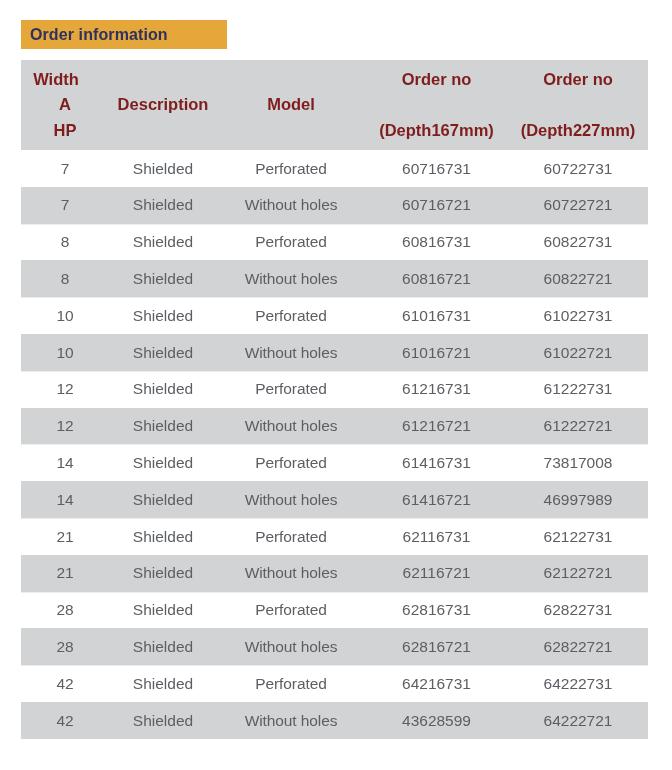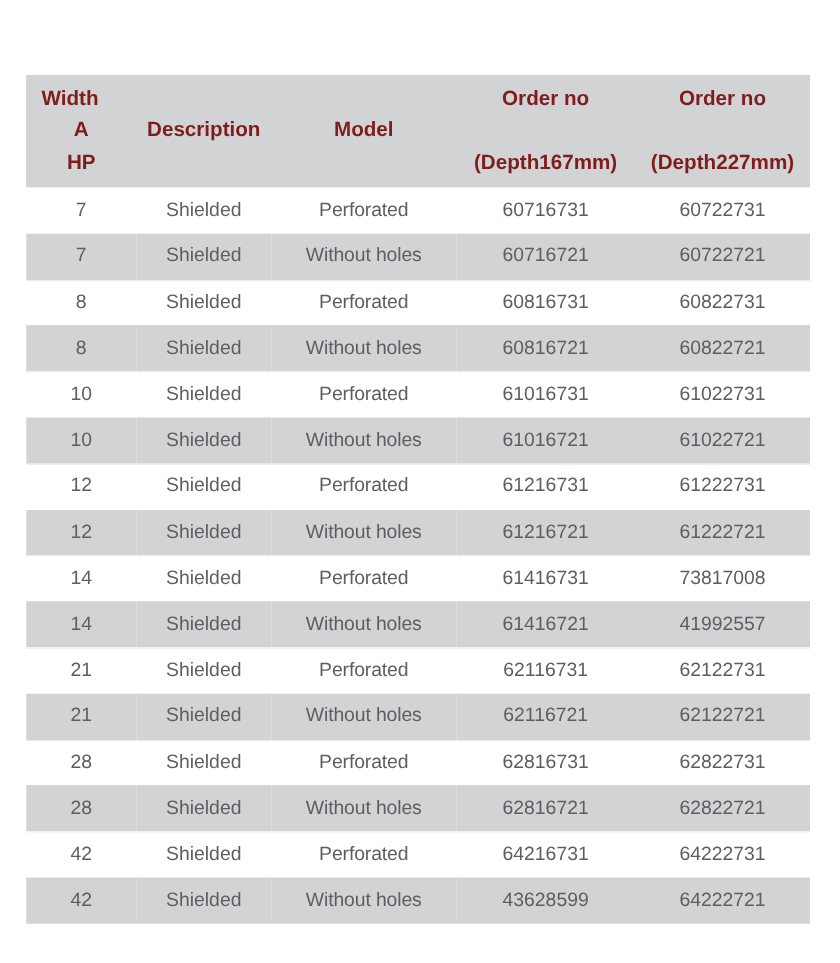--- a/index.html
+++ b/index.html
@@ -109,20 +109,23 @@
   tbody tr.row-even td { background: #d2d3d5; }
   tbody tr.group-start td { box-shadow: inset 0 1px 0 #eceded; }
 
   .cell-model-tight { letter-spacing: -0.1px; }
 </style>
 </head>
 <body>
 
 <div id="page">
 
+  <div class="section-banner">
+    <span class="section-banner-label">Order information</span>
+  </div>
 
   <div class="order-table-wrap">
     <table class="order-table">
       <colgroup>
         <col class="c-width">
           <col class="c-desc">
           <col class="c-model">
           <col class="c-ord1">
           <col class="c-ord2">
       </colgroup>
@@ -227,21 +230,21 @@
             <td>Shielded</td>
             <td class="cell-model-tight">Perforated</td>
             <td>61416731</td>
             <td>73817008</td>
           </tr>
           <tr class="row-even">
             <td>14</td>
             <td>Shielded</td>
             <td class="cell-model-tight">Without holes</td>
             <td>61416721</td>
-            <td>41992557</td>
+            <td>46997989</td>
           </tr>
           <tr class="row-odd group-start">
             <td>21</td>
             <td>Shielded</td>
             <td class="cell-model-tight">Perforated</td>
             <td>62116731</td>
             <td>62122731</td>
           </tr>
           <tr class="row-even">
             <td>21</td>

